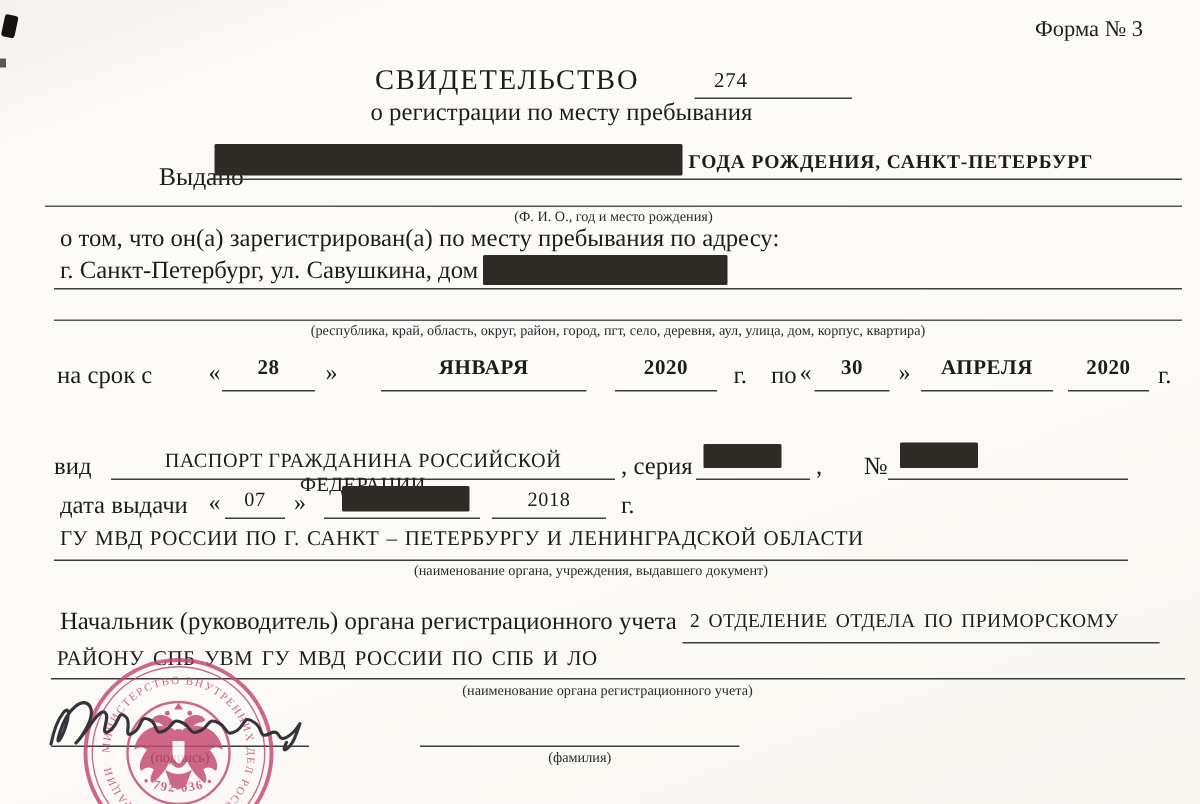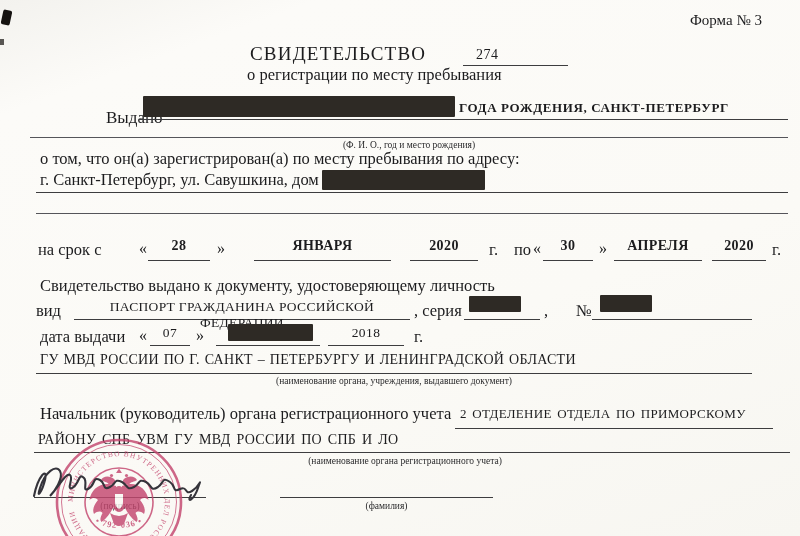--- a/index.html
+++ b/index.html
@@ -61,37 +61,37 @@
   <div class="hline" style="left:30px;top:137px;width:758px;border-top-color:#55555a;"></div>
   <div class="abs small-caption" style="left:30px;top:140px;width:758px;">(Ф. И. О., год и место рождения)</div>
 
   <div class="abs lbl" style="left:40px;top:149px;">о том, что он(а) зарегистрирован(а) по месту пребывания по адресу:</div>
 
   <div class="abs lbl" style="left:40px;top:170px;">г. Санкт-Петербург, ул. Савушкина, дом</div>
   <div class="redact" style="left:322px;top:170px;width:163px;height:20px;"></div>
   <div class="hline" style="left:36px;top:192px;width:752px;"></div>
 
   <div class="hline" style="left:36px;top:213px;width:752px;border-top-color:#55555a;"></div>
+  <div class="abs small-caption" style="left:36px;top:216px;width:752px;">(республика, край, область, округ, район, город, пгт, село, деревня, аул, улица, дом, корпус, квартира)</div>
 
   <div class="abs lbl" style="left:38px;top:240px;">на срок с</div>
   <span class="abs quote" style="left:139px;top:240px;">«</span>
   <div class="cell" style="left:148px;top:238px;width:62px;">28</div>
   <span class="abs quote" style="left:217px;top:240px;">»</span>
   <div class="cell" style="left:254px;top:238px;width:137px;">ЯНВАРЯ</div>
   <div class="cell" style="left:410px;top:238px;width:68px;">2020</div>
   <div class="abs lbl" style="left:489px;top:240px;">г.</div>
   <div class="abs lbl" style="left:514px;top:240px;">по</div>
   <span class="abs quote" style="left:533px;top:240px;">«</span>
   <div class="cell" style="left:543px;top:238px;width:50px;">30</div>
   <span class="abs quote" style="left:599px;top:240px;">»</span>
   <div class="cell" style="left:614px;top:238px;width:88px;">АПРЕЛЯ</div>
   <div class="cell" style="left:712px;top:238px;width:54px;">2020</div>
   <div class="abs lbl" style="left:772px;top:240px;">г.</div>
 
-  <div class="abs lbl" style="left:40px;top:276px;">Свидетельство выдано к документу, удостоверяющему личность</div>
 
   <div class="abs lbl" style="left:36px;top:301px;">вид</div>
   <div class="cell normal caps" style="left:74px;top:299px;width:336px;height:20px;">ПАСПОРТ ГРАЖДАНИНА РОССИЙСКОЙ ФЕДЕРАЦИИ</div>
   <div class="abs lbl" style="left:414px;top:301px;">, серия</div>
   <div class="cell" style="left:464px;top:299px;width:76px;height:20px;"></div>
   <div class="redact" style="left:469px;top:296px;width:52px;height:16px;"></div>
   <div class="abs lbl" style="left:544px;top:301px;">,</div>
   <div class="abs lbl" style="left:576px;top:301px;">№</div>
   <div class="cell" style="left:592px;top:299px;width:160px;height:20px;"></div>
   <div class="redact" style="left:600px;top:295px;width:52px;height:17px;"></div>

